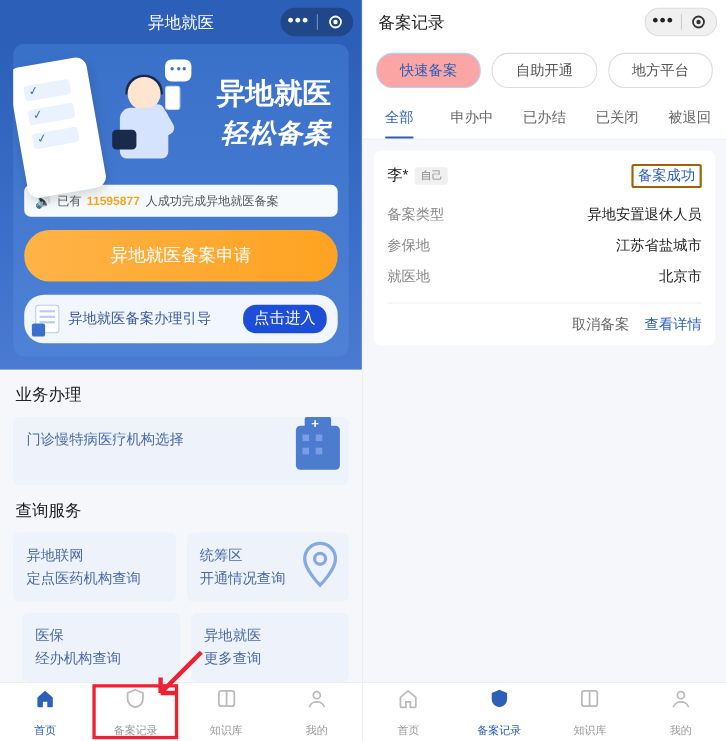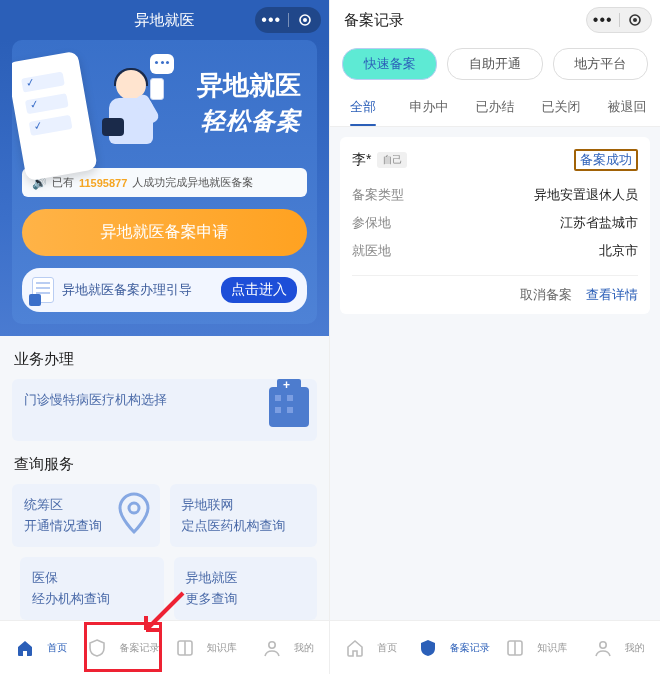--- a/index.html
+++ b/index.html
@@ -68,21 +68,21 @@
   .hosp-ico::after{content:"+";position:absolute;top:-9px;left:14px;color:#fff;font-size:12px;font-weight:bold;}
   .hosp-ico .win{position:absolute;width:6px;height:6px;background:#6e95df;}
   .hosp-ico .w1{left:6px;top:8px;} .hosp-ico .w2{left:18px;top:8px;}
   .hosp-ico .w3{left:6px;top:20px;} .hosp-ico .w4{left:18px;top:20px;}
   .pin-ico{ width:36px;height:44px; position:relative; opacity:0.35;}
   .pin-ico svg{display:block;}
 
   
   .pill-row{ display:flex; gap:10px; padding:8px 12px; background:#fff;}
   .pill{ flex:1; text-align:center; padding:6px 0; border-radius:15px; font-size:13px; border:1px solid #ddd; color:#555;}
-  .pill.active{ background:#5eead4; border-color:#b9cdf2; color:#2b5fb8;}
+  .pill.active{ background:#fca5a5; border-color:#b9cdf2; color:#2b5fb8;}
   .tab-row{ display:flex; background:#fff; border-bottom:1px solid #eee;}
   .tab{ flex:1; text-align:center; padding:10px 0; font-size:13px; color:#666; position:relative;}
   .tab.active{ color:#2b5fb8;}
   .tab.active::after{content:"";position:absolute;bottom:0;left:30%;right:30%;height:2px;background:#2b5fb8;border-radius:2px;}
 
   .card{ background:#fff; margin:10px 10px 0; border-radius:6px; padding:12px 12px 10px;}
   .card-hd{ display:flex; align-items:center; justify-content:space-between; margin-bottom:10px;}
   .card-hd .who{ font-size:14px; color:#222; display:flex; align-items:center; gap:6px;}
   .tag-self{ font-size:10px; background:#f0f0f0; color:#888; padding:1px 5px; border-radius:3px;}
   .status{ font-size:13px; color:#2b5fb8;}
@@ -90,21 +90,21 @@
   .kv{ display:flex; justify-content:space-between; font-size:13px; padding:5px 0; color:#222;}
   .kv .k{ color:#888;}
   .card-ft{ display:flex; justify-content:flex-end; gap:14px; margin-top:10px; padding-top:10px; border-top:1px solid #f0f0f0;}
   .lnk{ font-size:13px; color:#666;}
   .lnk.primary{ color:#2b5fb8;}
   .right-body{ background:#f5f7fa; flex:1;}
   .phone{ display:flex; flex-direction:column;}
 
   
   .tabbar{ position:absolute; bottom:0; left:0; right:0; height:54px; background:#fff; border-top:1px solid #eee; display:flex;}
-  .tb-item{ flex:1; display:flex; flex-direction:row; align-items:center; justify-content:center; gap:12px; font-size:10px; color:#999;}
+  .tb-item{ flex:1; display:flex; flex-direction:column; align-items:center; justify-content:center; gap:12px; font-size:10px; color:#999;}
   .tb-item.active{ color:#2b5fb8;}
   .tb-item svg{ display:block;}
   .hl-red{ border:3px solid #e23; position:absolute; pointer-events:none;}
   .arrow-red{ position:absolute; pointer-events:none;}
 </style>
 </head>
 <body>
 
 <div class="wrap">
 
@@ -179,32 +179,32 @@
               <div class="win w3"></div>
               <div class="win w4"></div>
             </div>
       </div>
     </div>
   </div>
 
   <div class="sect-title">查询服务</div>
   <div class="tile-row">
     <div class="tile">
+      <div class="t1">异地联网</div>
+      <div class="t2">定点医药机构查询</div>
+    </div>
+    <div class="tile">
       <div class="t1">统筹区</div>
       <div class="t2">开通情况查询</div>
       <div class="bg-ico pin-ico">
         <svg width="36" height="44">
               <path d="M18 2a14 14 0 0 0-14 14c0 10 14 24 14 24s14-14 14-24A14 14 0 0 0 18 2z" fill="none" stroke="#7ba0e0" stroke-width="3"></path>
               <circle cx="18" cy="16" r="5" fill="none" stroke="#7ba0e0" stroke-width="3"></circle>
             </svg>
       </div>
-    </div>
-    <div class="tile">
-      <div class="t1">异地联网</div>
-      <div class="t2">定点医药机构查询</div>
     </div>
   </div>
   <div class="tile-row" style="margin-top:10px;padding-left:20px;">
     <div class="tile">
       <div class="t1">医保</div>
       <div class="t2">经办机构查询</div>
     </div>
     <div class="tile">
       <div class="t1">异地就医</div>
       <div class="t2">更多查询</div>

